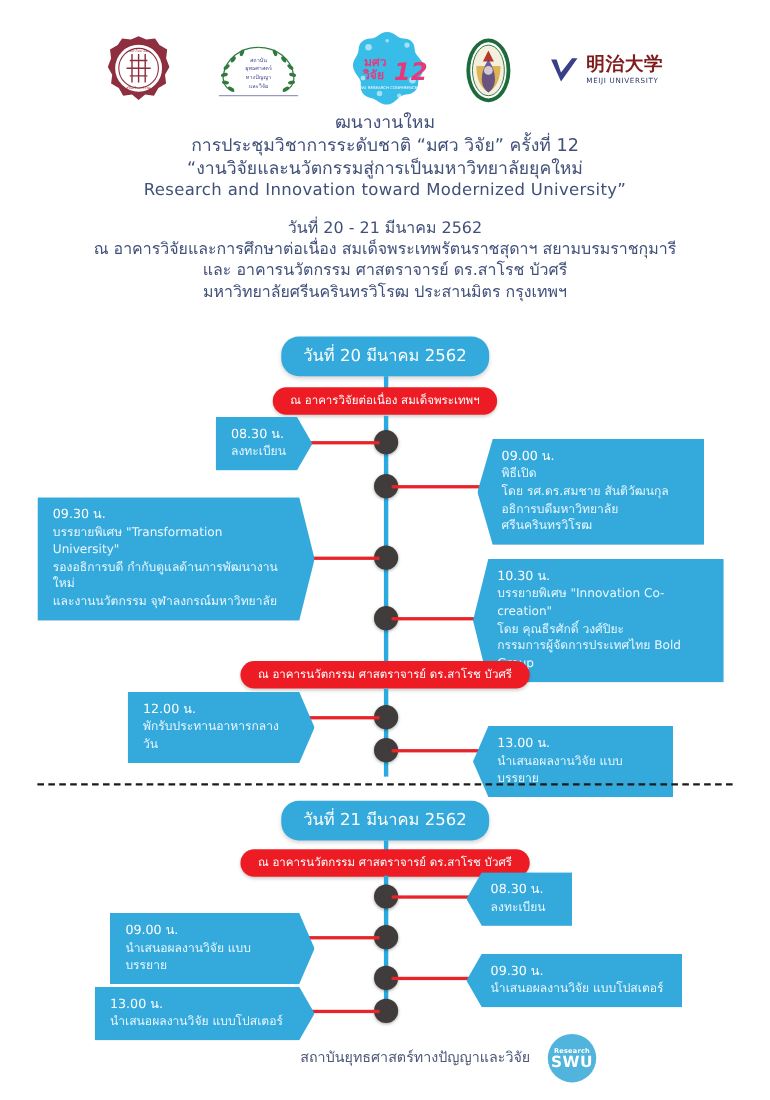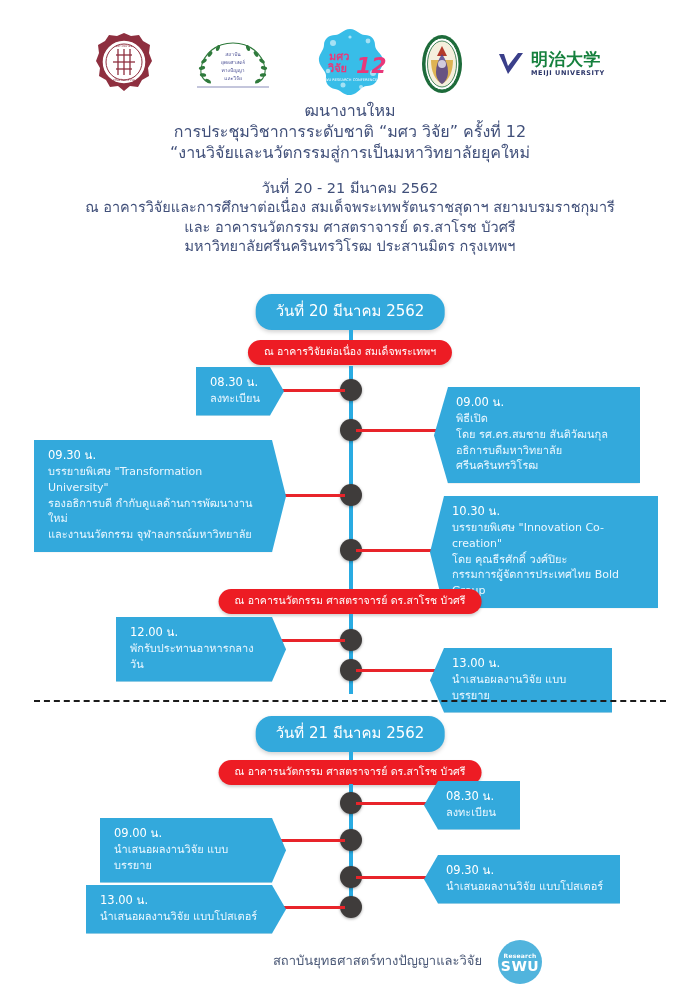--- a/index.html
+++ b/index.html
@@ -23,38 +23,38 @@
   
   .laurel { width: 92px; height: 54px; }
   
   .badge12 { width: 74px; height: 74px; }
   
   .greenseal { width: 42px; height: 60px; }
   
   .meiji { display:flex; align-items:center; gap:6px; }
   .meiji-check { width: 28px; height: 26px; }
   .meiji-text { line-height: 1; }
-  .meiji-jp { font-size: 17px; font-weight: 700; color: #15803d; letter-spacing: .5px; }
-  .meiji-en { font-size: 6.5px; font-weight: 700; color: #2a3468; letter-spacing: .6px; margin-top:2px; }
+  .meiji-jp { font-size: 17px; font-weight: 700; color: #7f1d1d; letter-spacing: .5px; }
+  .meiji-en { font-size: 6.5px; font-weight: 400; color: #2a3468; letter-spacing: .6px; margin-top:2px; }
 
   
   .titleblock {
     position: absolute; top: 100px; left: 0; width: 700px;
     text-align: center; color: #3b4a6b;
   }
   .t-line { line-height: 1.32; color:#41507a; }
   .t1 { font-size: 16px; }
   .t2 { font-size: 16px; }
   .t3 { font-size: 16px; }
   .t4 { font-size: 15px; letter-spacing: .3px; }
   .t5 { font-size: 14.5px; margin-top: 16px; text-align: center; }
   .t6, .t7, .t8 { font-size: 14.5px; }
 
   
-  .timeline { position: absolute; left: 0; top: 284px; width: 700px; height: 630px; }
+  .timeline { position: absolute; left: 0; top: 296px; width: 700px; height: 630px; }
 
   .spine {
     position: absolute; width: 4px; background: #29ABE2; left: 349px;
   }
   .node {
     position: absolute; width: 22px; height: 22px; border-radius: 50%;
     background: #3f3c3b; left: 340px;
     box-shadow: 0 1px 3px rgba(0,0,0,.35);
   }
   .connector { position: absolute; height: 3px; background: #e8242a; }
@@ -209,20 +209,21 @@
         <div class="meiji-jp">明治大学</div>
         <div class="meiji-en">MEIJI UNIVERSITY</div>
       </div>
     </div>
   </div>
 
   <div class="titleblock">
     <div class="t-line t1">ฒนางานใหม</div>
     <div class="t-line t2">การประชุมวิชาการระดับชาติ “มศว วิจัย” ครั้งที่ 12</div>
     <div class="t-line t3">“งานวิจัยและนวัตกรรมสู่การเป็นมหาวิทยาลัยยุคใหม่</div>
+    <div class="t-line t4">Research and Innovation toward Modernized University”</div>
     <div class="t-line t5">วันที่ 20 - 21 มีนาคม 2562</div>
     <div class="t-line t6">ณ อาคารวิจัยและการศึกษาต่อเนื่อง สมเด็จพระเทพรัตนราชสุดาฯ สยามบรมราชกุมารี</div>
     <div class="t-line t7">และ อาคารนวัตกรรม ศาสตราจารย์ ดร.สาโรช บัวศรี</div>
     <div class="t-line t8">มหาวิทยาลัยศรีนครินทรวิโรฒ ประสานมิตร กรุงเทพฯ</div>
   </div>
 
   <div class="timeline">
 
     <div class="daychip" style="top:10px;">วันที่ 20 มีนาคม 2562</div>
     <div class="spine" style="top:46px; height:18px;"></div>

